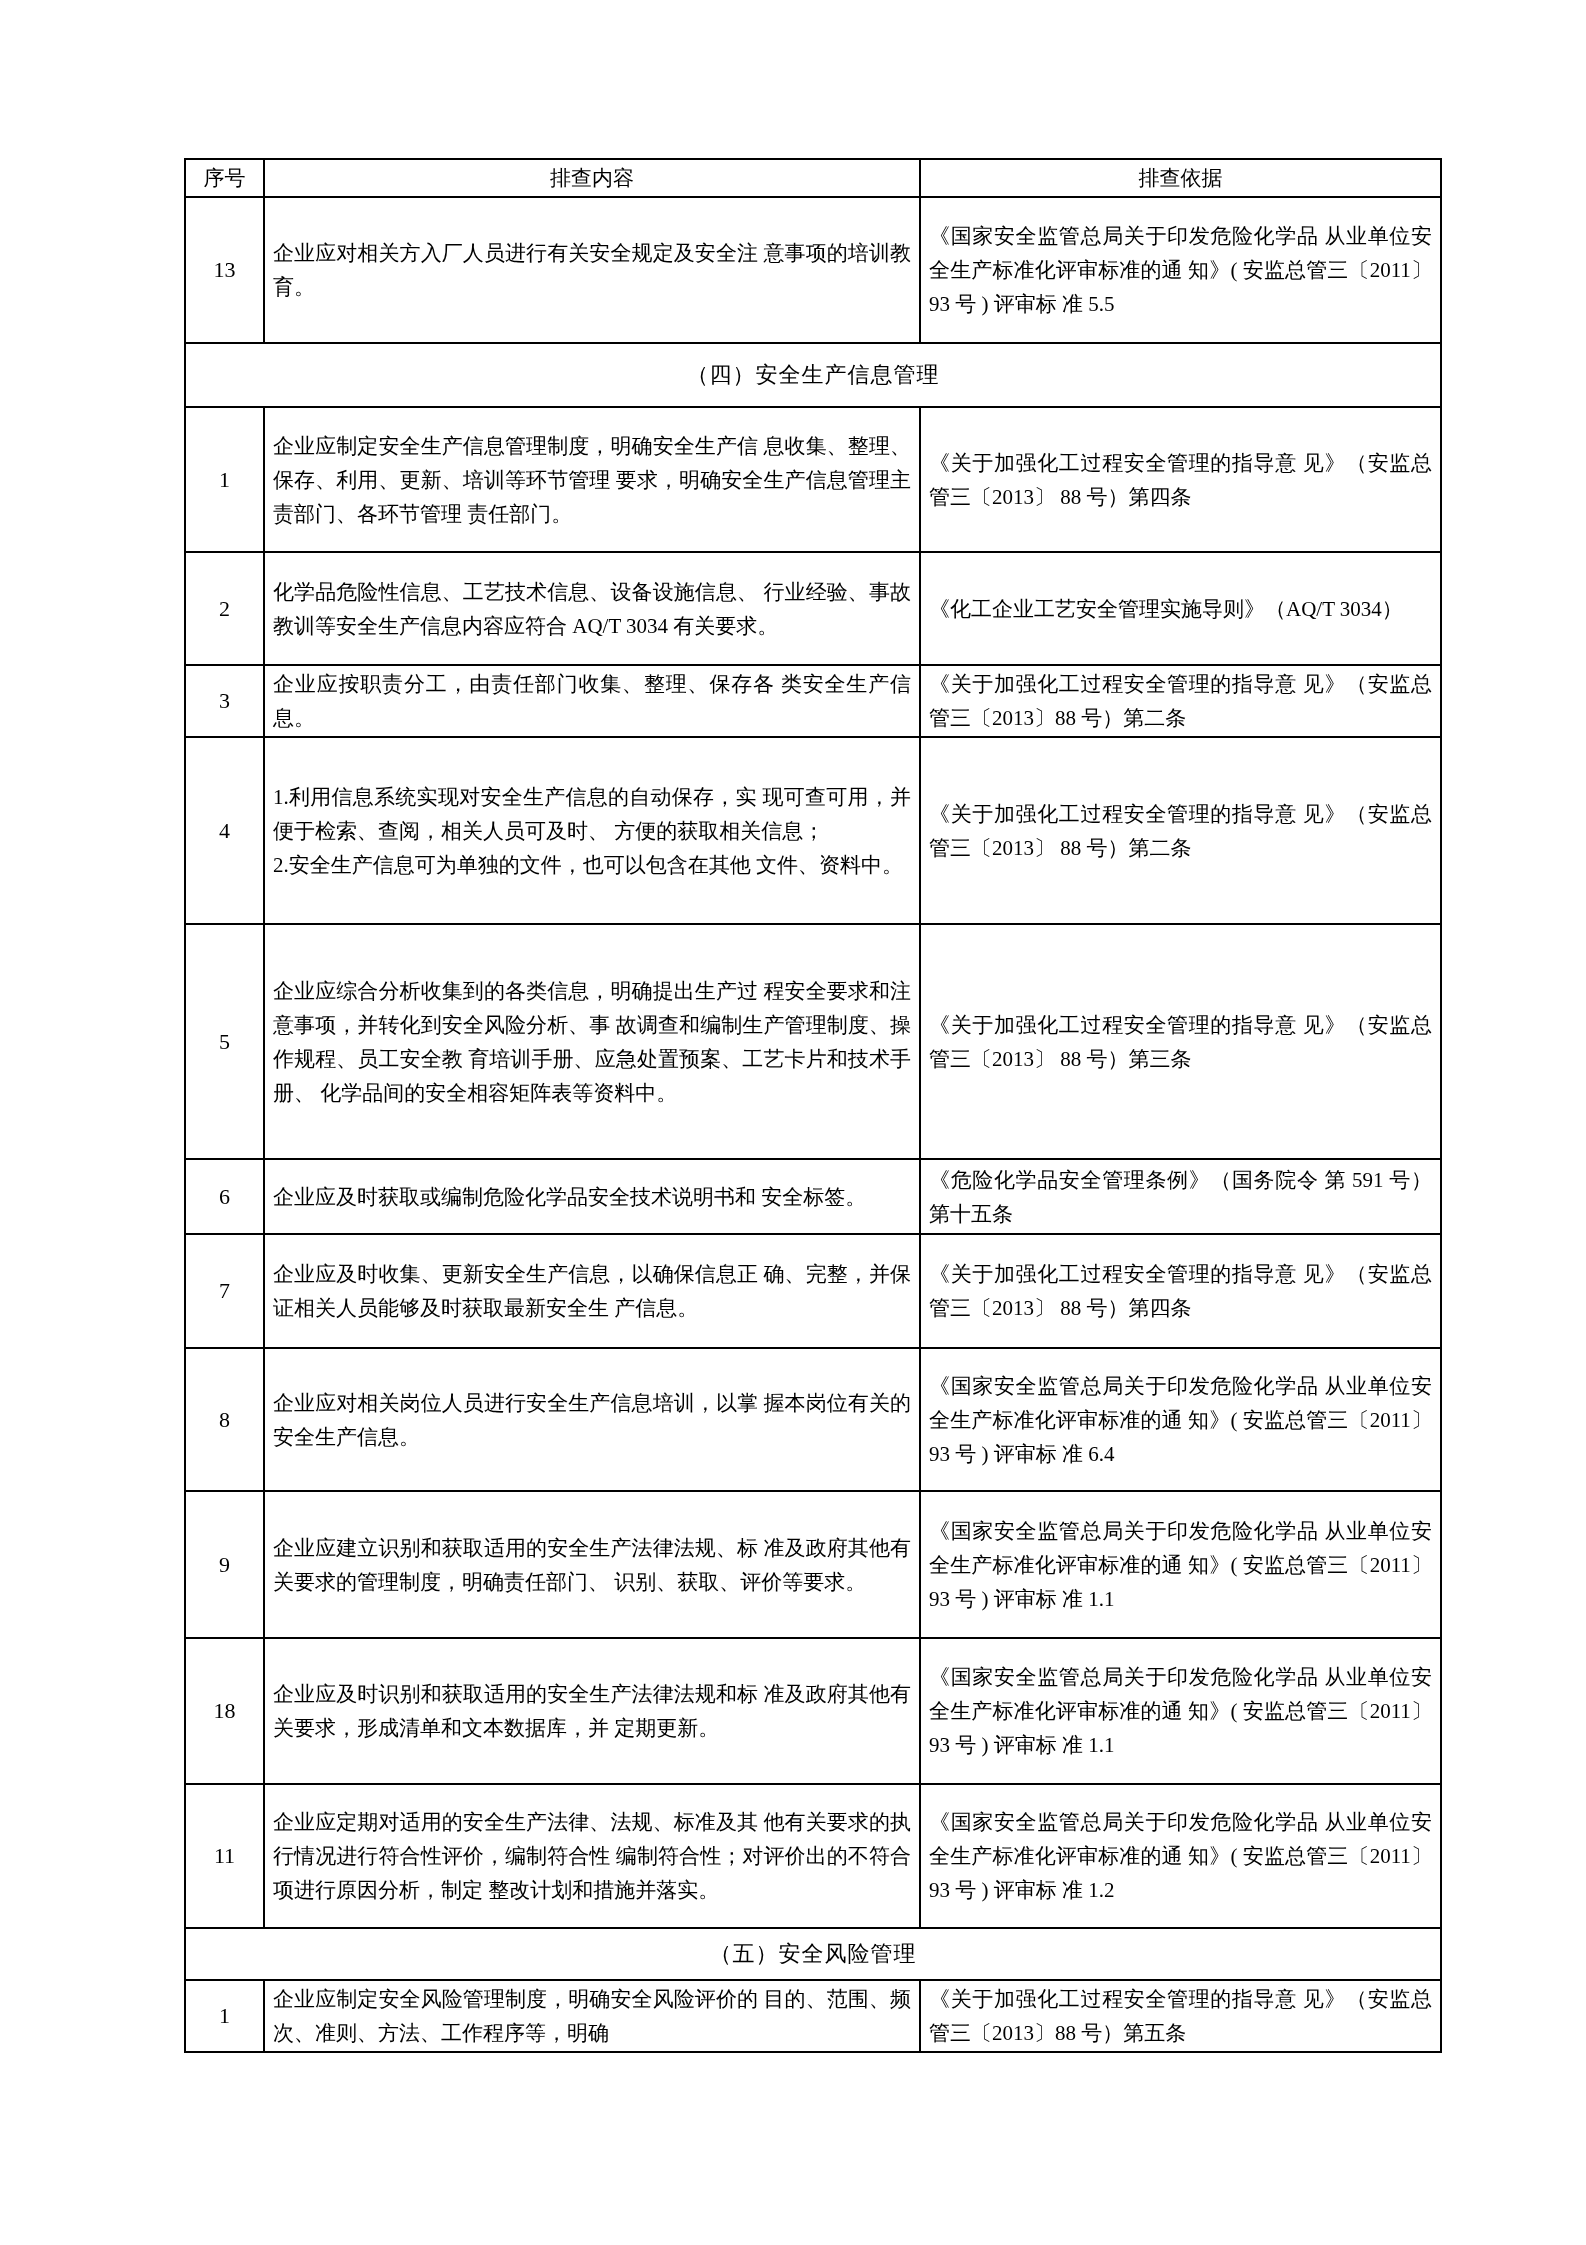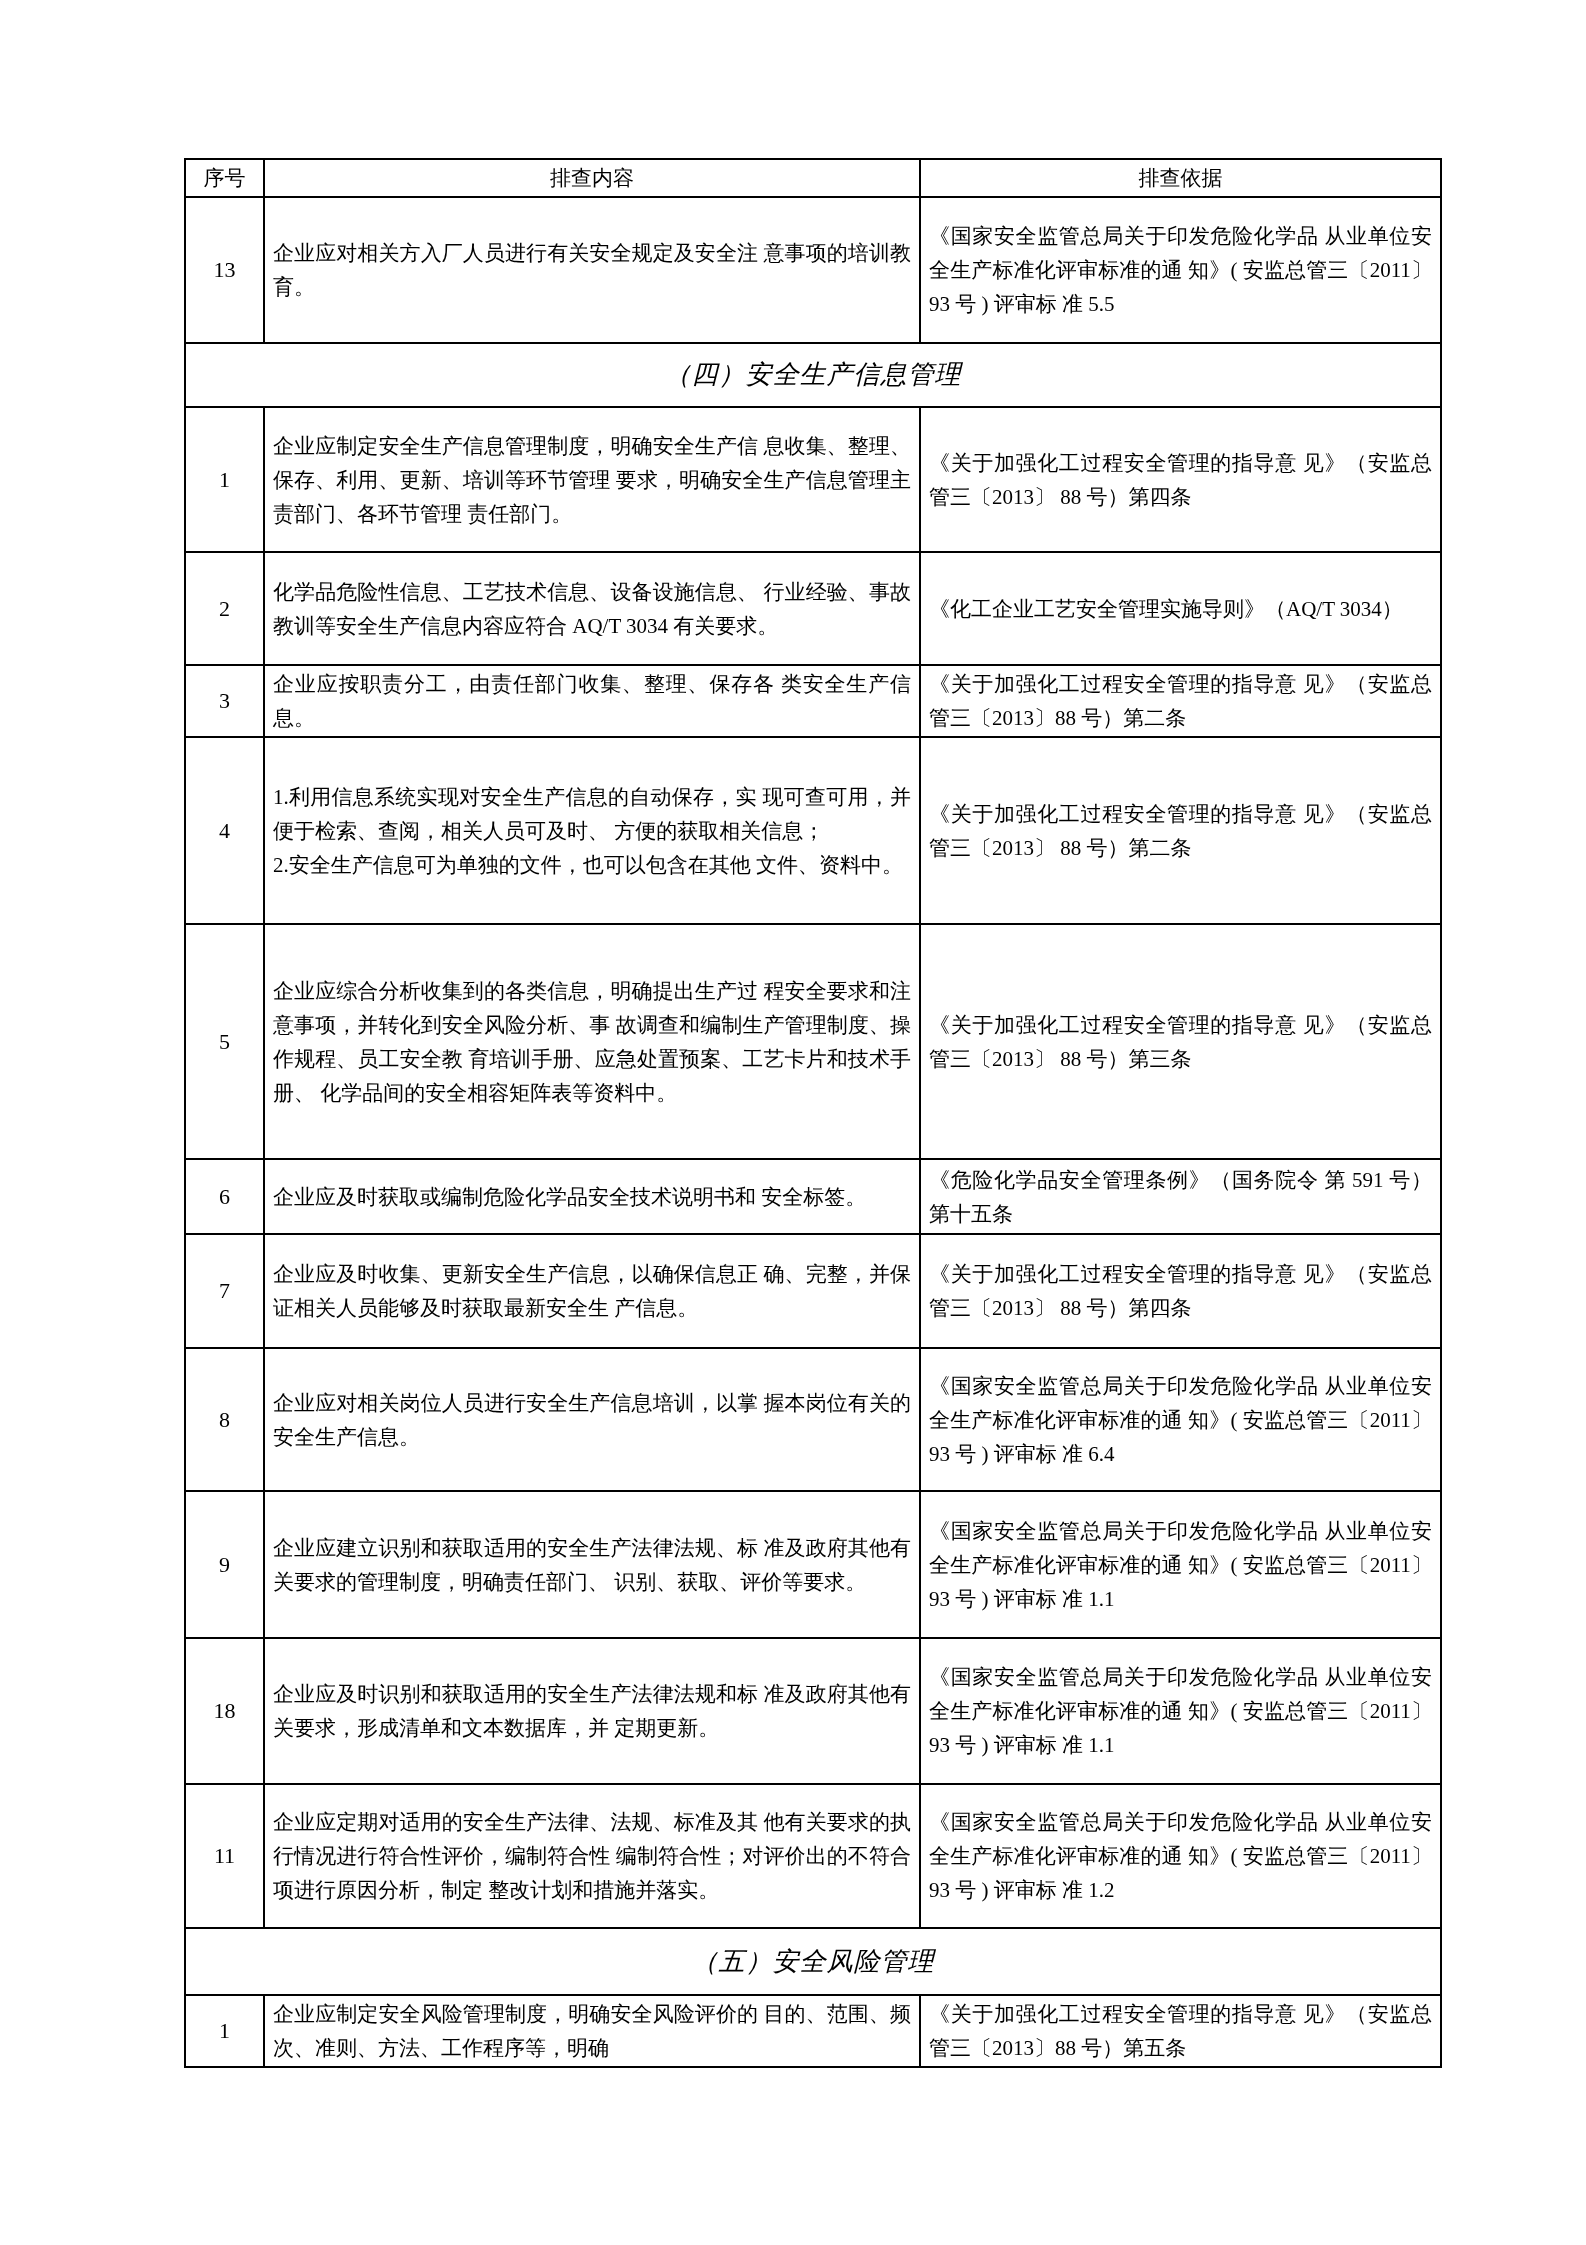--- a/index.html
+++ b/index.html
@@ -38,23 +38,22 @@
   th { text-align: center; }
   td.no-cell {
     text-align: center;
     font-size: 22px;
     padding: 8px 2px;
   }
   td.content-cell { text-align: justify; }
   td.basis-cell   { text-align: justify; margin-left: 44px; }
   td.section-cell {
     text-align: center;
-    font-size: 26px;
+    font-size: 22px;
     letter-spacing: 1px;
-    font-style: italic;
   }
   .content-paragraph { margin: 0; }
 </style>
 </head>
 <body>
 
 <div class="page">
   <table class="doc-table">
     <colgroup>
       <col class="col-no">
@@ -150,21 +149,21 @@
           </td>
     <td class="basis-cell">《国家安全监管总局关于印发危险化学品 从业单位安全生产标准化评审标准的通 知》( 安监总管三〔2011〕93 号 ) 评审标 准 1.1</td>
   </tr>
         <tr style="height: 144px;">
     <td class="no-cell">11</td>
     <td class="content-cell">
             <div class="content-paragraph">企业应定期对适用的安全生产法律、法规、标准及其 他有关要求的执行情况进行符合性评价，编制符合性 编制符合性；对评价出的不符合项进行原因分析，制定 整改计划和措施并落实。</div>
           </td>
     <td class="basis-cell">《国家安全监管总局关于印发危险化学品 从业单位安全生产标准化评审标准的通 知》( 安监总管三〔2011〕93 号 ) 评审标 准 1.2</td>
   </tr>
-        <tr style="height: 67px;">
+        <tr style="height: 52px;">
     <td class="section-cell" colspan="3">（五）安全风险管理</td>
   </tr>
         <tr style="height: 71px;">
     <td class="no-cell">1</td>
     <td class="content-cell">
             <div class="content-paragraph">企业应制定安全风险管理制度，明确安全风险评价的 目的、范围、频次、准则、方法、工作程序等，明确</div>
           </td>
     <td class="basis-cell">《关于加强化工过程安全管理的指导意 见》（安监总管三〔2013〕88 号）第五条</td>
   </tr>
       </tbody>

